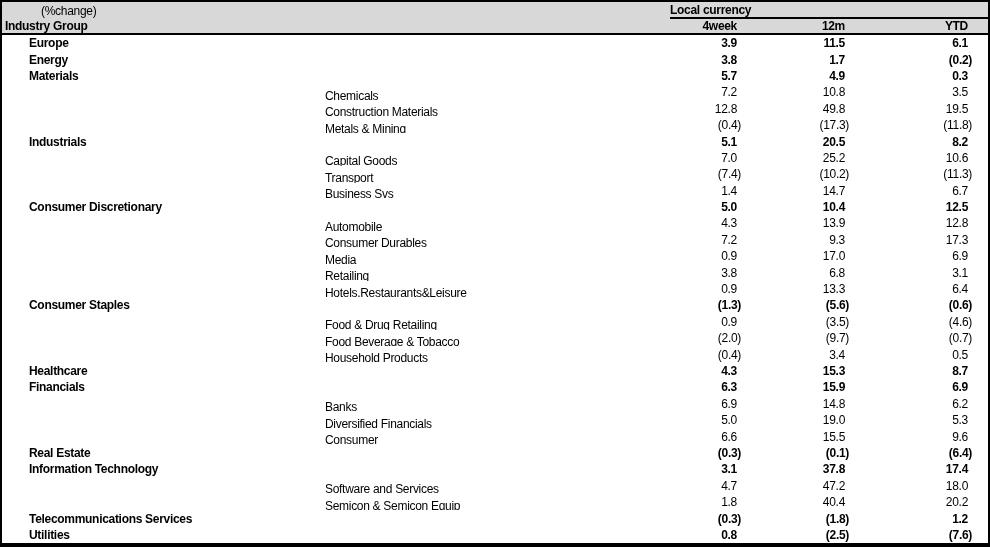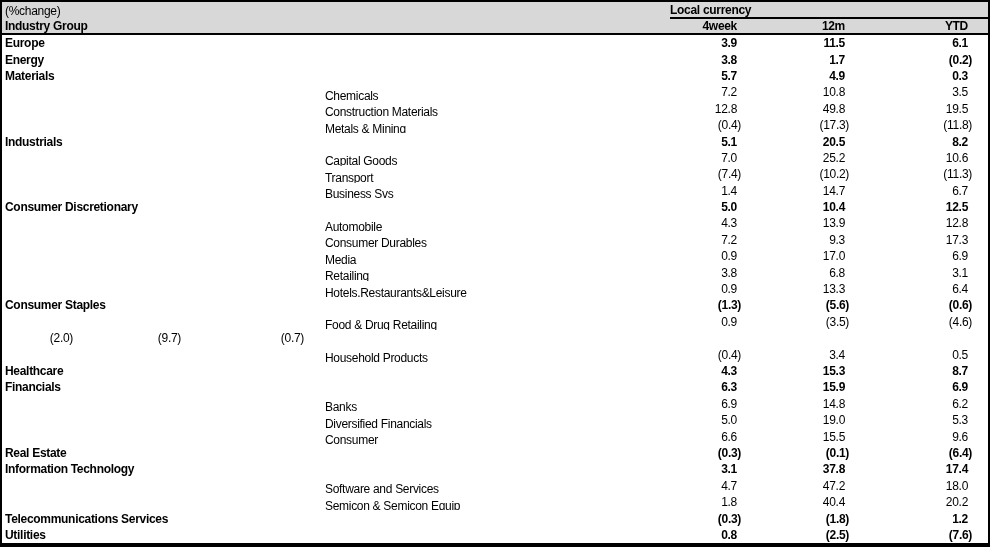--- a/index.html
+++ b/index.html
@@ -20,21 +20,21 @@
     letter-spacing: -0.3px;
   }
   
   .thead {
     flex: 0 0 33px;
     background: #d8d8d8;
     border-bottom: 2px solid #000;
     display: flex; flex-direction: column;
   }
   .hrow { display: flex; align-items: center; }
-  .hrow1 { flex: 0 0 17px; }
+  .hrow1 { flex: 0 0 17px; padding-left: 36px; }
   .hrow2 { flex: 1 1 auto; }
   .hcell.label { flex: 1 1 auto; padding-left: 3px; }
   .currency-zone {
     width: 318px;
     height: 100%;
     display: flex; align-items: center; justify-content: flex-start;
     font-weight: bold;
     border-bottom: 2px solid #000;
   }
   .bold { font-weight: bold; }
@@ -50,21 +50,21 @@
     display: flex; flex-direction: column;
     background: #ffffff;
   }
   .row {
     flex: 1 1 0;
     display: flex; align-items: center;
     overflow: hidden;
   }
   .row.bold { font-weight: bold; }
   .cell.label { flex: 1 1 auto; white-space: nowrap; overflow: hidden; }
-  .cell.label.group { padding-left: 3px; }
+  .cell.label.group { padding-left: 3px; margin-left: 24px; }
   .cell.label.sub   { padding-left: 323px; margin-top: 7px; }
 </style>
 </head>
 <body>
 
 <div class="sheet">
 
   <div class="thead">
     <div class="hrow hrow1">
       <div class="hcell label">(%change)</div>
@@ -183,20 +183,21 @@
         <div class="num c2"><span>(5.6)</span></div>
         <div class="num c3"><span>(0.6)</span></div>
       </div>
       <div class="row">
         <div class="cell label sub">Food &amp; Drug Retailing</div>
         <div class="num c1"><span>0.9</span><span class="pad"></span></div>
         <div class="num c2"><span>(3.5)</span></div>
         <div class="num c3"><span>(4.6)</span></div>
       </div>
       <div class="row">
+        <div class="cell label sub">Food Beverage &amp; Tobacco</div>
         <div class="num c1"><span>(2.0)</span></div>
         <div class="num c2"><span>(9.7)</span></div>
         <div class="num c3"><span>(0.7)</span></div>
       </div>
       <div class="row">
         <div class="cell label sub">Household Products</div>
         <div class="num c1"><span>(0.4)</span></div>
         <div class="num c2"><span>3.4</span><span class="pad"></span></div>
         <div class="num c3"><span>0.5</span><span class="pad"></span></div>
       </div>

